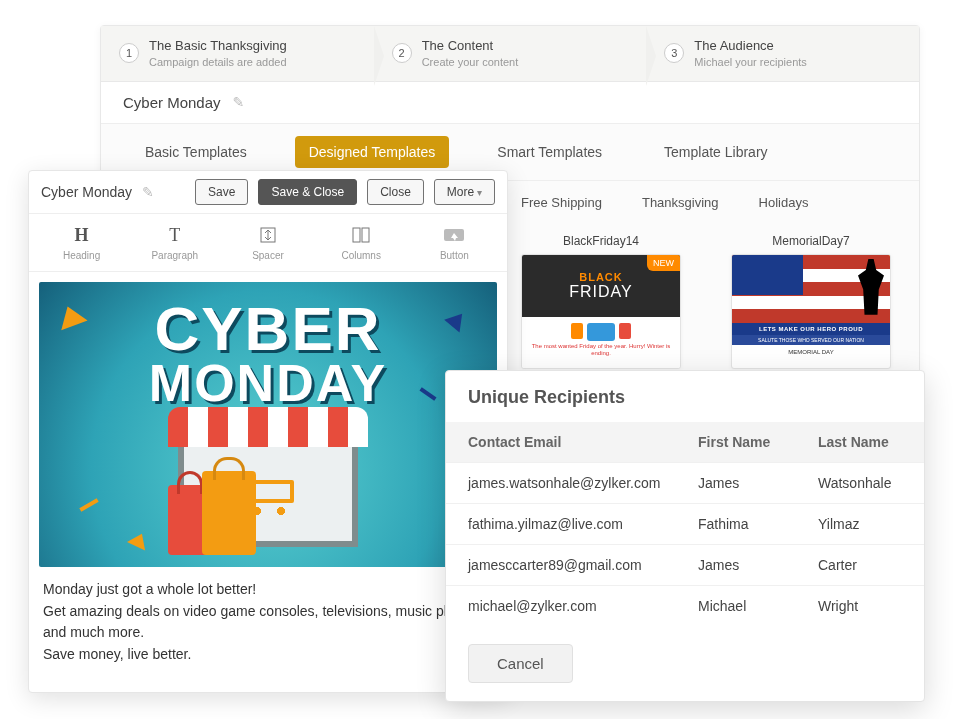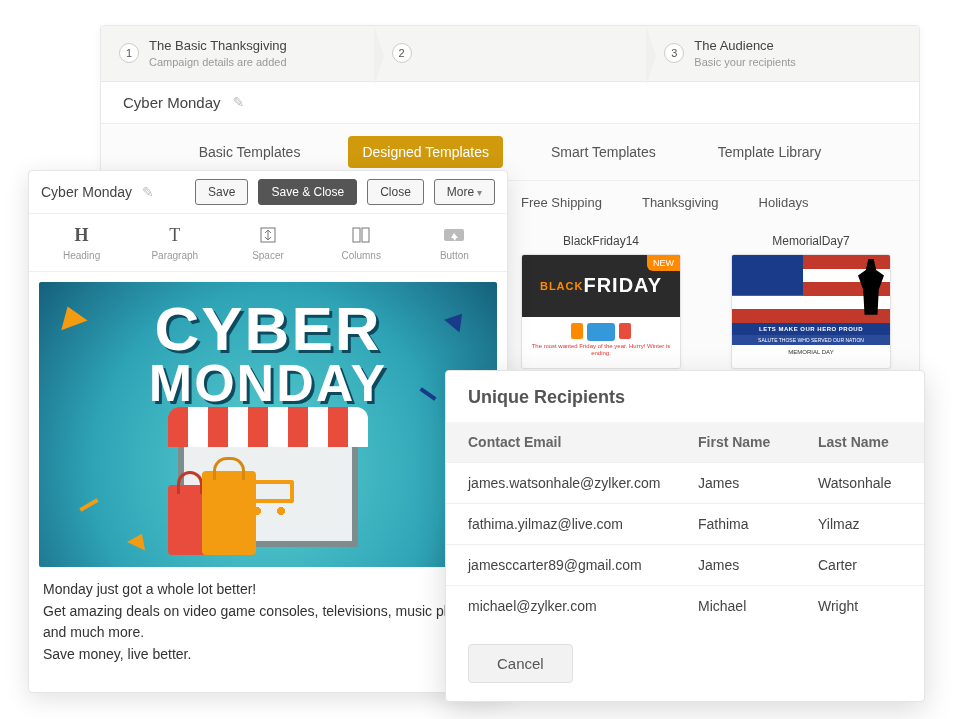--- a/index.html
+++ b/index.html
@@ -62,21 +62,20 @@
     border-bottom:1px solid #eee;
   }
   .campaign-name { font-size: 15px; color:#444; }
   .pencil { color:#bbb; font-size:14px; }
 
   .tmpl-tabs {
     display:flex; gap:34px;
     padding: 12px 30px;
     background:#fbfbfb;
     border-bottom:1px solid #eee;
-    justify-content:center;
   }
   .tmpl-tab { font-size:14px; color:#555; padding:8px 14px; border-radius:4px; cursor:pointer;}
   .tmpl-tab.active { background:#d19a0d; color:#fff; }
 
   .filter-tabs {
     display:flex; gap:40px;
     padding:14px 36px 24px 420px;
     font-size:13px; color:#555;
   }
 
@@ -92,23 +91,23 @@
     box-shadow:0 1px 4px rgba(0,0,0,.05);
     background:#fff;
   }
   .badge-new {
     position:absolute; top:0; right:0;
     background:#ff8a00; color:#fff; font-size:9px; font-weight:normal;
     padding:3px 6px; border-bottom-left-radius:6px;
   }
 
   
-  .bf-top { height:55%; background:#2b2b2b; display:flex; align-items:center; justify-content:center; }
+  .bf-top { height:55%; background:#2b2b2b; display:flex; flex-direction:column; align-items:center; justify-content:center; }
   .bf-top .t1 { color:#ff8a00; font-size:11px; font-weight:bold; letter-spacing:1px;}
-  .bf-top .t2 { color:#fff; font-size:20px; font-weight:700; letter-spacing:1px;}
+  .bf-top .t2 { color:#fff; font-size:16px; font-weight:400; letter-spacing:1px;}
   .bf-bot { height:45%; background:#fff; padding:4px; text-align:center;}
   .bf-icons { display:flex; justify-content:center; gap:4px; margin-top:2px;}
   .bf-bag { width:12px; height:16px; background:#ff8a00; border-radius:2px;}
   .bf-bag.r { background:#e74c3c;}
   .bf-stall { width:28px; height:18px; background:#3498db; border-radius:3px;}
   .bf-cap { font-size:6px; color:#d33; margin-top:2px; line-height:1.1;}
 
   
   .md-flag { height:60%; position:relative; background:linear-gradient(#c0392b 0 20%,#fff 20% 40%,#c0392b 40% 60%,#fff 60% 80%,#c0392b 80% 100%);}
   .md-canton { position:absolute; left:0; top:0; width:45%; height:60%; background:#1a3a8a;}
@@ -238,26 +237,30 @@
   <div class="steps">
     <div class="step">
       <div class="step-num">1</div>
       <div class="step-txt">
         <div class="step-title">The Basic Thanksgiving</div>
         <div class="step-sub">Campaign details are added</div>
       </div>
     </div>
     <div class="step">
       <div class="step-num">2</div>
+      <div class="step-txt">
+        <div class="step-title">The Content</div>
+        <div class="step-sub">Create your content</div>
+      </div>
     </div>
     <div class="step">
       <div class="step-num">3</div>
       <div class="step-txt">
         <div class="step-title">The Audience</div>
-        <div class="step-sub">Basic your recipients</div>
+        <div class="step-sub">Michael your recipients</div>
       </div>
     </div>
   </div>
 
   <div class="campaign-name-row">
     <span class="campaign-name">Cyber Monday</span>
     <span class="pencil">✎</span>
   </div>
 
   <div class="tmpl-tabs">

